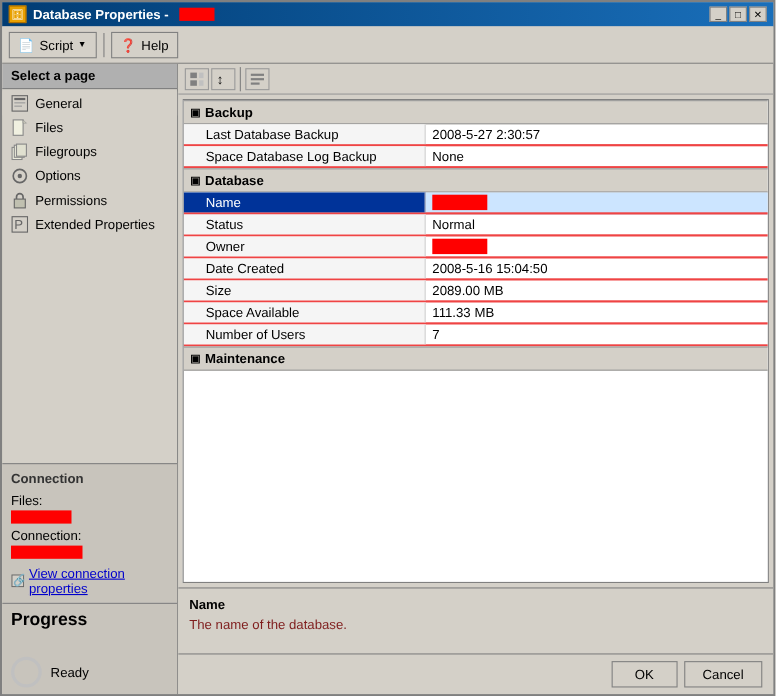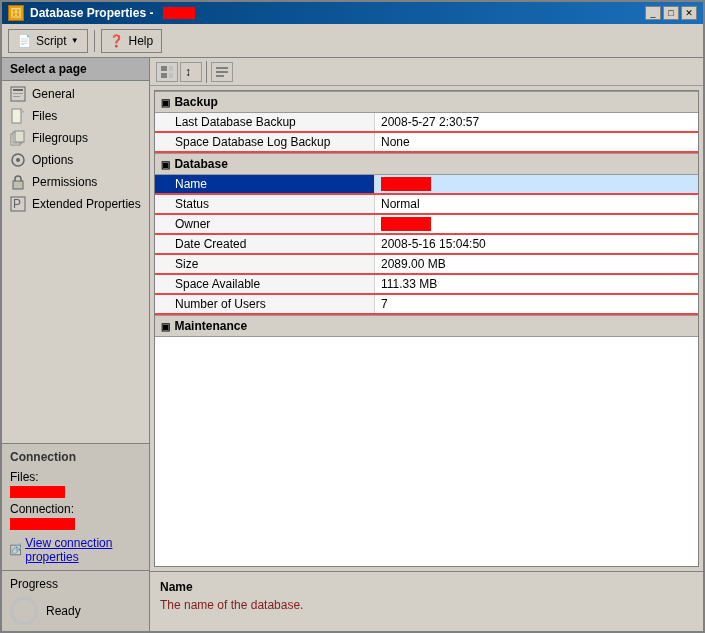--- a/index.html
+++ b/index.html
@@ -75,21 +75,21 @@
     .toolbar-sep { width: 1px; height: 22px; background: #808080; margin: 0 2px; }
 
     .main-content {
       display: flex;
       flex: 1;
       overflow: hidden;
     }
 
     
     .left-panel {
-      width: 148px;
+      width: 160px;
       background: #d4d0c8;
       border-right: 1px solid #808080;
       display: flex;
       flex-direction: column;
       flex-shrink: 0;
     }
     .select-page-header {
       background: #b0b0b0;
       padding: 4px 8px;
       font-weight: bold;
@@ -132,21 +132,21 @@
       color: #0000cc; text-decoration: underline; cursor: pointer;
       display: flex; align-items: center; gap: 4px; margin-top: 6px;
     }
 
     
     .progress-box {
       background: #c8c4bc;
       border-top: 1px solid #808080;
       padding: 6px 8px;
     }
-    .progress-title { font-weight: normal; font-size: 12px; margin-bottom: 6px; }
+    .progress-title { font-weight: bold; font-size: 16px; margin-bottom: 24px; }
     .progress-content { display: flex; align-items: center; gap: 8px; }
     .progress-spinner {
       width: 28px; height: 28px;
       border: 3px solid #c0c0c0;
       border-radius: 50%;
     }
 
     
     .right-panel {
       flex: 1;
@@ -482,15 +482,19 @@
           <span>Maintenance</span>
         </div>
 
       </div>
 
       <div class="desc-area">
         <div class="desc-title">Name</div>
         <div class="desc-text">The name of the database.</div>
       </div>
 
+      <div class="bottom-bar">
+        <button class="dialog-btn">OK</button>
+        <button class="dialog-btn">Cancel</button>
+      </div>
     </div>
   </div>
 </div>
 
 </body></html>

